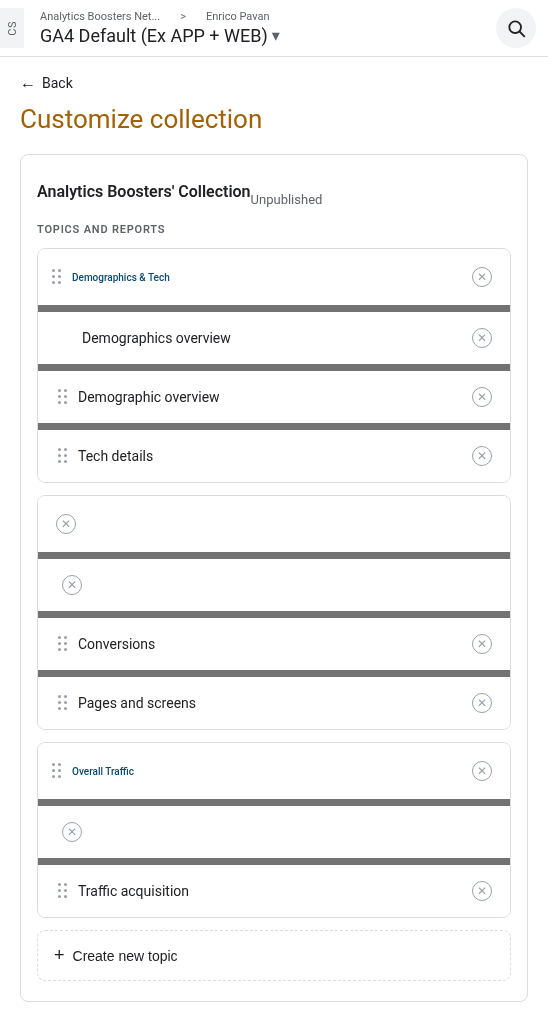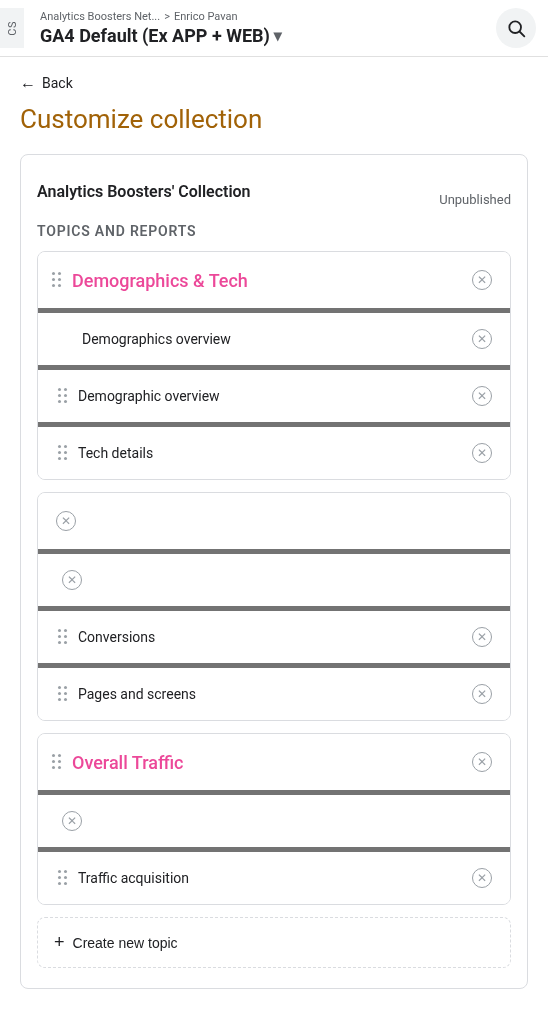--- a/index.html
+++ b/index.html
@@ -46,37 +46,37 @@
     .breadcrumb-area {
       display: flex;
       flex-direction: column;
       flex: 1;
       padding-left: 8px;
     }
 
     .breadcrumb {
       display: flex;
       align-items: center;
-      gap: 4px;
+      gap: 20px;
       font-size: 11px;
       color: #5f6368;
       margin-bottom: 2px;
     }
 
     .breadcrumb-separator {
       font-size: 11px;
       color: #5f6368;
     }
 
     .property-selector {
       display: flex;
       align-items: center;
       gap: 4px;
       font-size: 18px;
-      font-weight: 700;
+      font-weight: 400;
       color: #202124;
       cursor: pointer;
     }
 
     .dropdown-arrow {
       font-size: 16px;
       color: #5f6368;
     }
 
     .search-btn {
@@ -120,38 +120,37 @@
 
     .collection-card {
       border: 1px solid #dadce0;
       border-radius: 8px;
       padding: 20px 16px 20px 16px;
     }
 
     .collection-header {
       display: flex;
       align-items: center;
-      justify-content: space-between;
       margin-bottom: 16px;
     }
 
     .collection-title {
       font-size: 16px;
       font-weight: 600;
       color: #202124;
     }
 
     .collection-status {
       font-size: 13px;
       color: #5f6368;
       margin-top: 17px;
     }
 
     .section-label {
-      font-size: 14px;
+      font-size: 11px;
       font-weight: 600;
       color: #5f6368;
       letter-spacing: 0.8px;
       text-transform: uppercase;
       margin-bottom: 12px;
     }
 
     .topic-group {
       border: 1px solid #dadce0;
       border-radius: 8px;
@@ -181,23 +180,23 @@
     }
 
     .drag-dot {
       width: 3px;
       height: 3px;
       background: #9aa0a6;
       border-radius: 50%;
     }
 
     .topic-name {
-      font-size: 18px;
+      font-size: 10px;
       font-weight: 500;
-      color: #ec4899;
+      color: #0c4a6e;
     }
 
     .remove-btn {
       background: none;
       border: none;
       cursor: pointer;
       color: #5f6368;
       font-size: 18px;
       display: flex;
       align-items: center;
@@ -218,21 +217,21 @@
       color: #9aa0a6;
       font-size: 12px;
       font-weight: 400;
     }
 
     .report-row {
       display: flex;
       align-items: center;
       justify-content: space-between;
       padding: 12px 14px 12px 20px;
-      border-top: 5px solid #737373;
+      border-top: 7px solid #737373;
       background: #fff;
     }
 
     .report-row-left {
       display: flex;
       align-items: center;
       gap: 10px;
     }
 
     .report-name {

